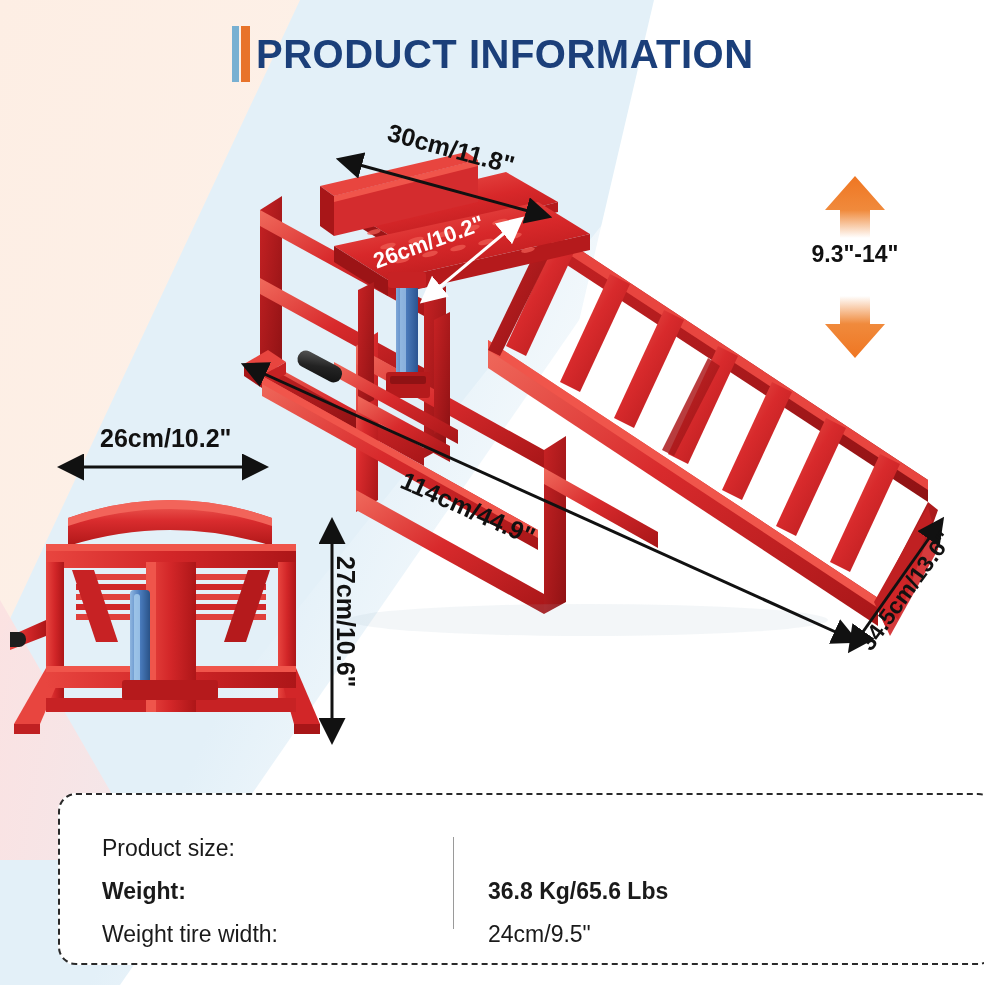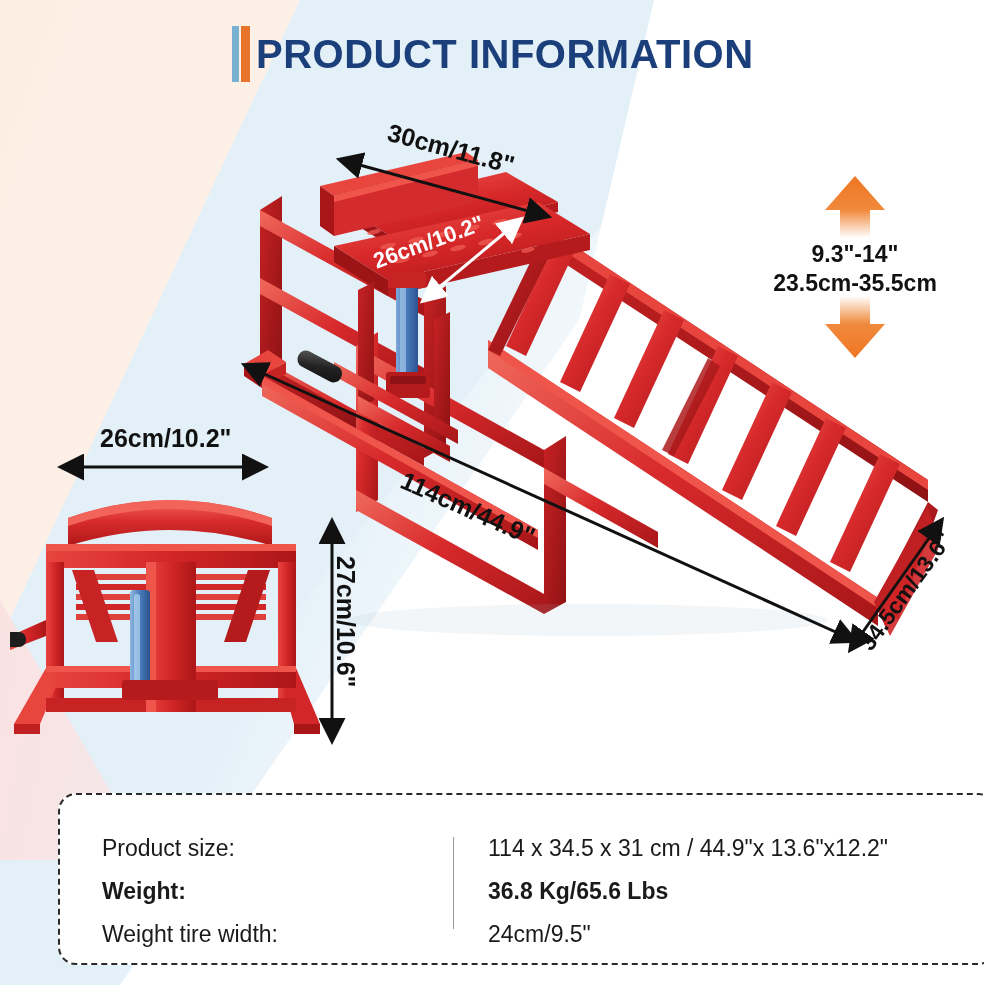--- a/index.html
+++ b/index.html
@@ -533,31 +533,29 @@
       <g>
         <polygon points="95,4 125,38 110,38 110,66 80,66 80,38 65,38" fill="url(#upFade)"></polygon>
       </g>
 
       <g>
         <polygon points="95,186 125,152 110,152 110,124 80,124 80,152 65,152" fill="url(#downFade)"></polygon>
       </g>
     </svg>
     <div class="hr-text">
       <div>9.3"-14"</div>
-      <div>23.5cm-35.5cm</div>
     </div>
   </div>
 
   <div id="spec-panel">
     <div id="spec-inner">
       <div id="spec-divider"></div>
 
       <div class="spec-row" style="top:34px;">
         <span class="spec-key">Product size:</span>
-        <span class="spec-val">114 x 34.5 x 31 cm / 44.9"x 13.6"x12.2"</span>
       </div>
 
       <div class="spec-row" style="top:77px;font-weight:bold;">
         <span class="spec-key">Weight:</span>
         <span class="spec-val">36.8 Kg/65.6 Lbs</span>
       </div>
 
       <div class="spec-row" style="top:120px;">
         <span class="spec-key">Weight tire width:</span>
         <span class="spec-val">24cm/9.5"</span>

